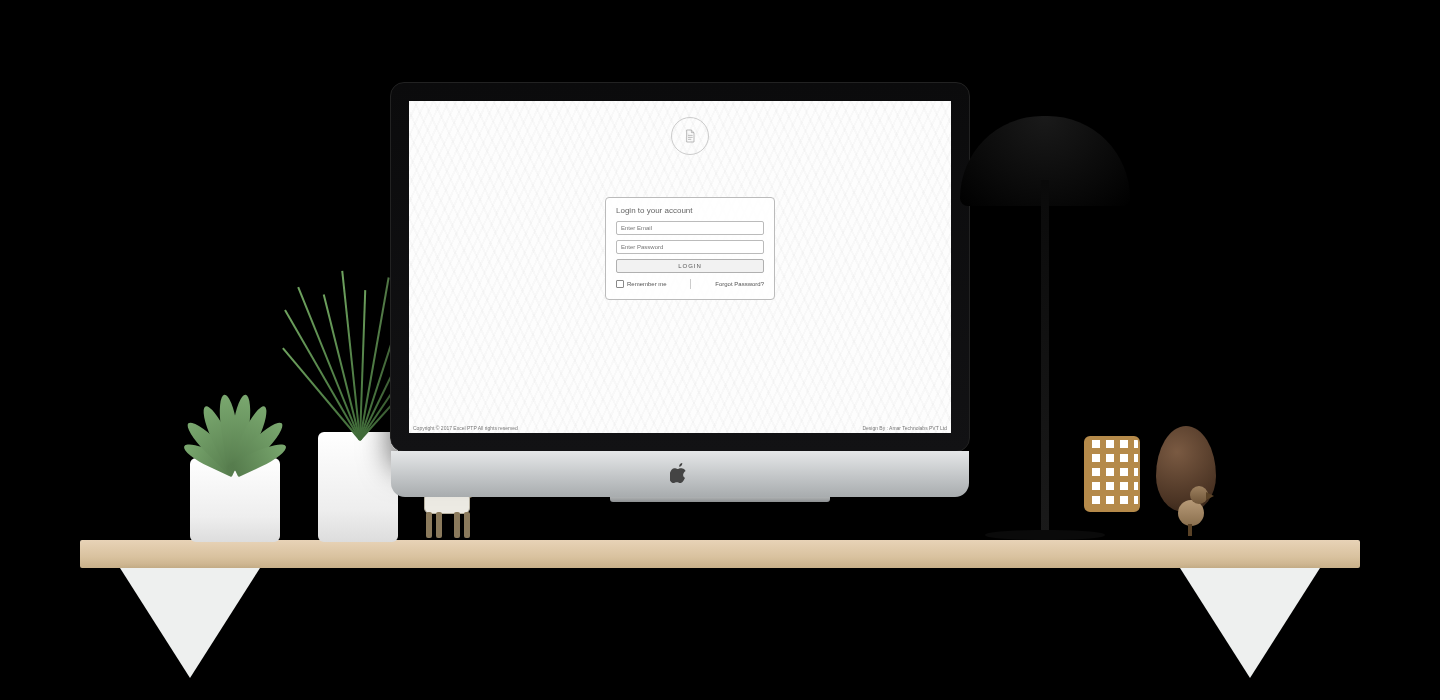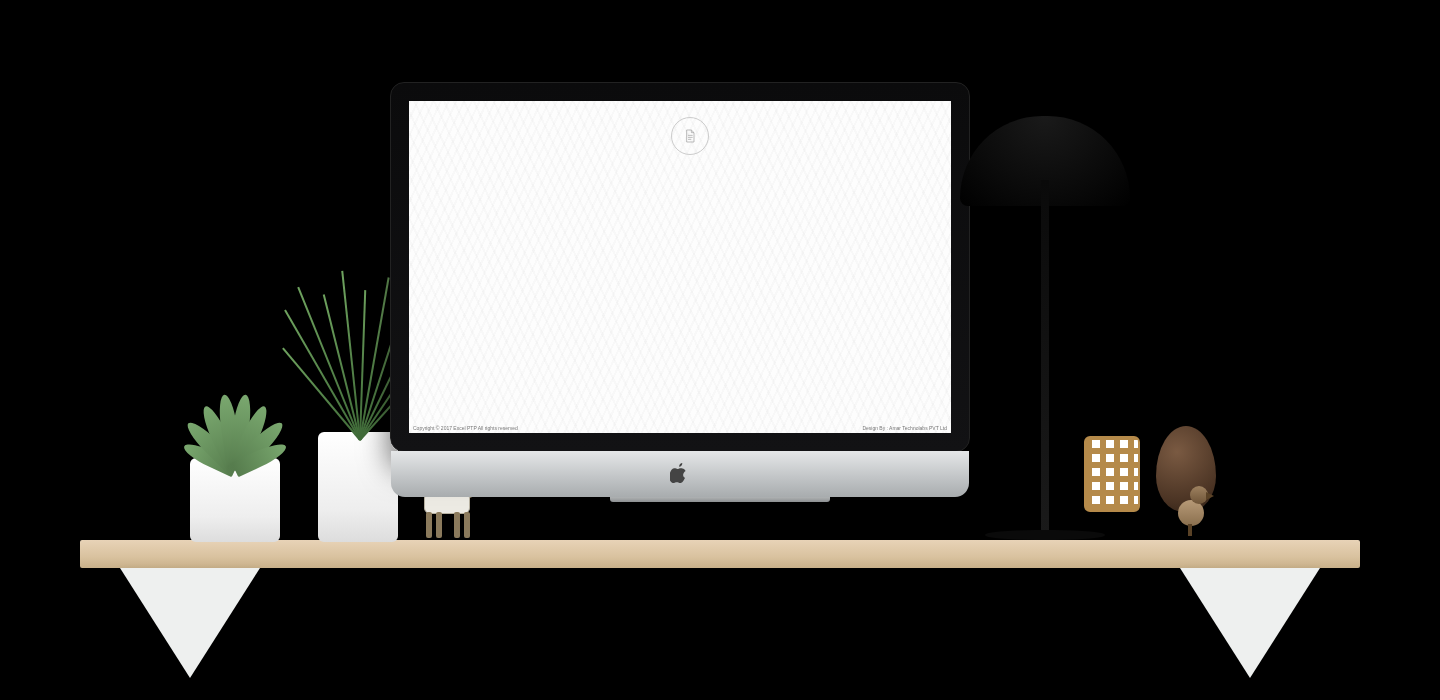--- a/index.html
+++ b/index.html
@@ -358,20 +358,34 @@
   <div class="screen">
 
     <div class="doc-circle">
       <svg viewBox="0 0 24 24">
           <path d="M7 3h7l4 4v14H7z"></path>
           <path d="M14 3v4h4"></path>
           <path d="M9 11h7M9 14h7M9 17h5"></path>
         </svg>
     </div>
 
+    <div class="login-card">
+      <h4>Login to your account</h4>
+      <input type="text" placeholder="Enter Email" style="">
+      <input type="password" placeholder="Enter Password" style="">
+      <button class="login-btn">LOGIN</button>
+      <div class="login-row">
+        <label>
+          <input type="checkbox" style="">
+          <span>Remember me</span>
+        </label>
+        <span class="sep"></span>
+        <a>Forgot Password?</a>
+      </div>
+    </div>
 
     <div class="footer-left">Copyright © 2017 Excel PTP All rights reserved</div>
     <div class="footer-right">Design By : Amar Technolabs PVT Ltd</div>
   </div>
 
   <div class="imac-chin">
     <svg viewBox="0 0 170 170">
       <path d="M128 125c-4 9-6 13-11 21-7 11-17 25-30 25-11 0-14-7-29-7s-19 7-30 7c-13 0-22-13-29-24C-14 112 1 52 34 45c11-2 22 5 30 5 7 0 21-8 35-6 6 1 23 3 34 23-30 17-25 57-5 58zM104 0c-13 1-28 14-26 31 14 1 28-14 26-31z"></path>
     </svg>
   </div>

